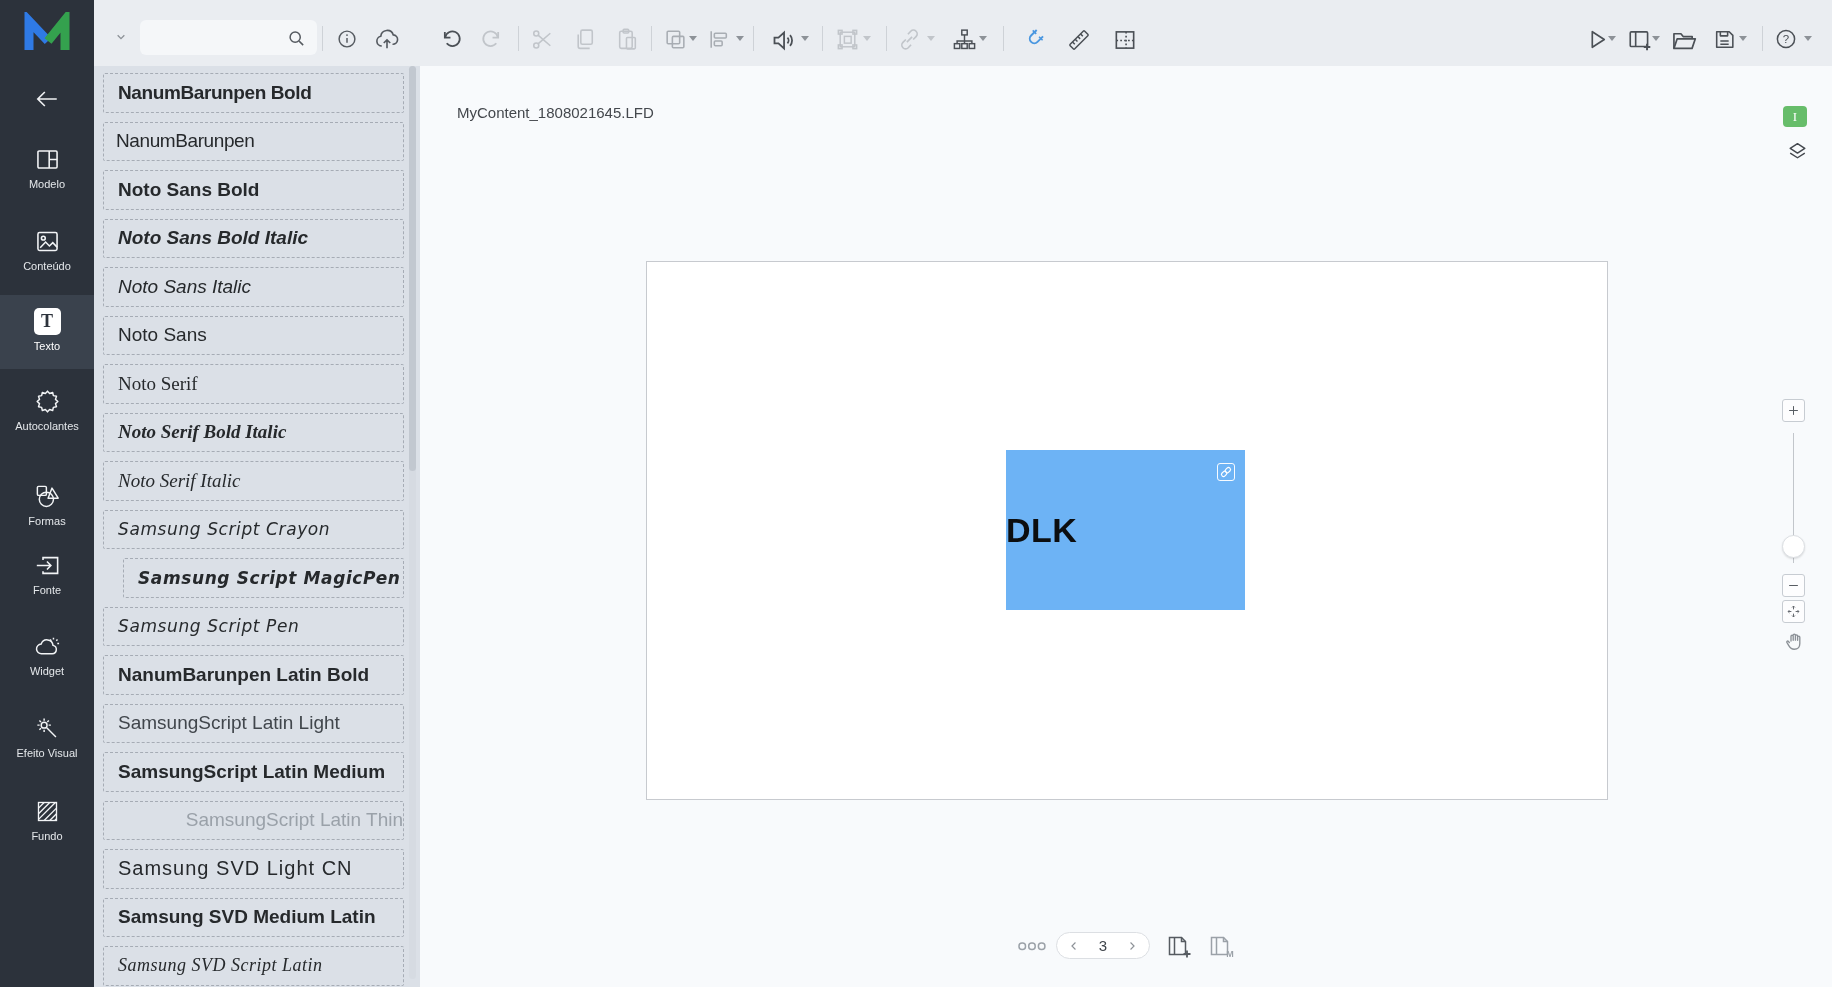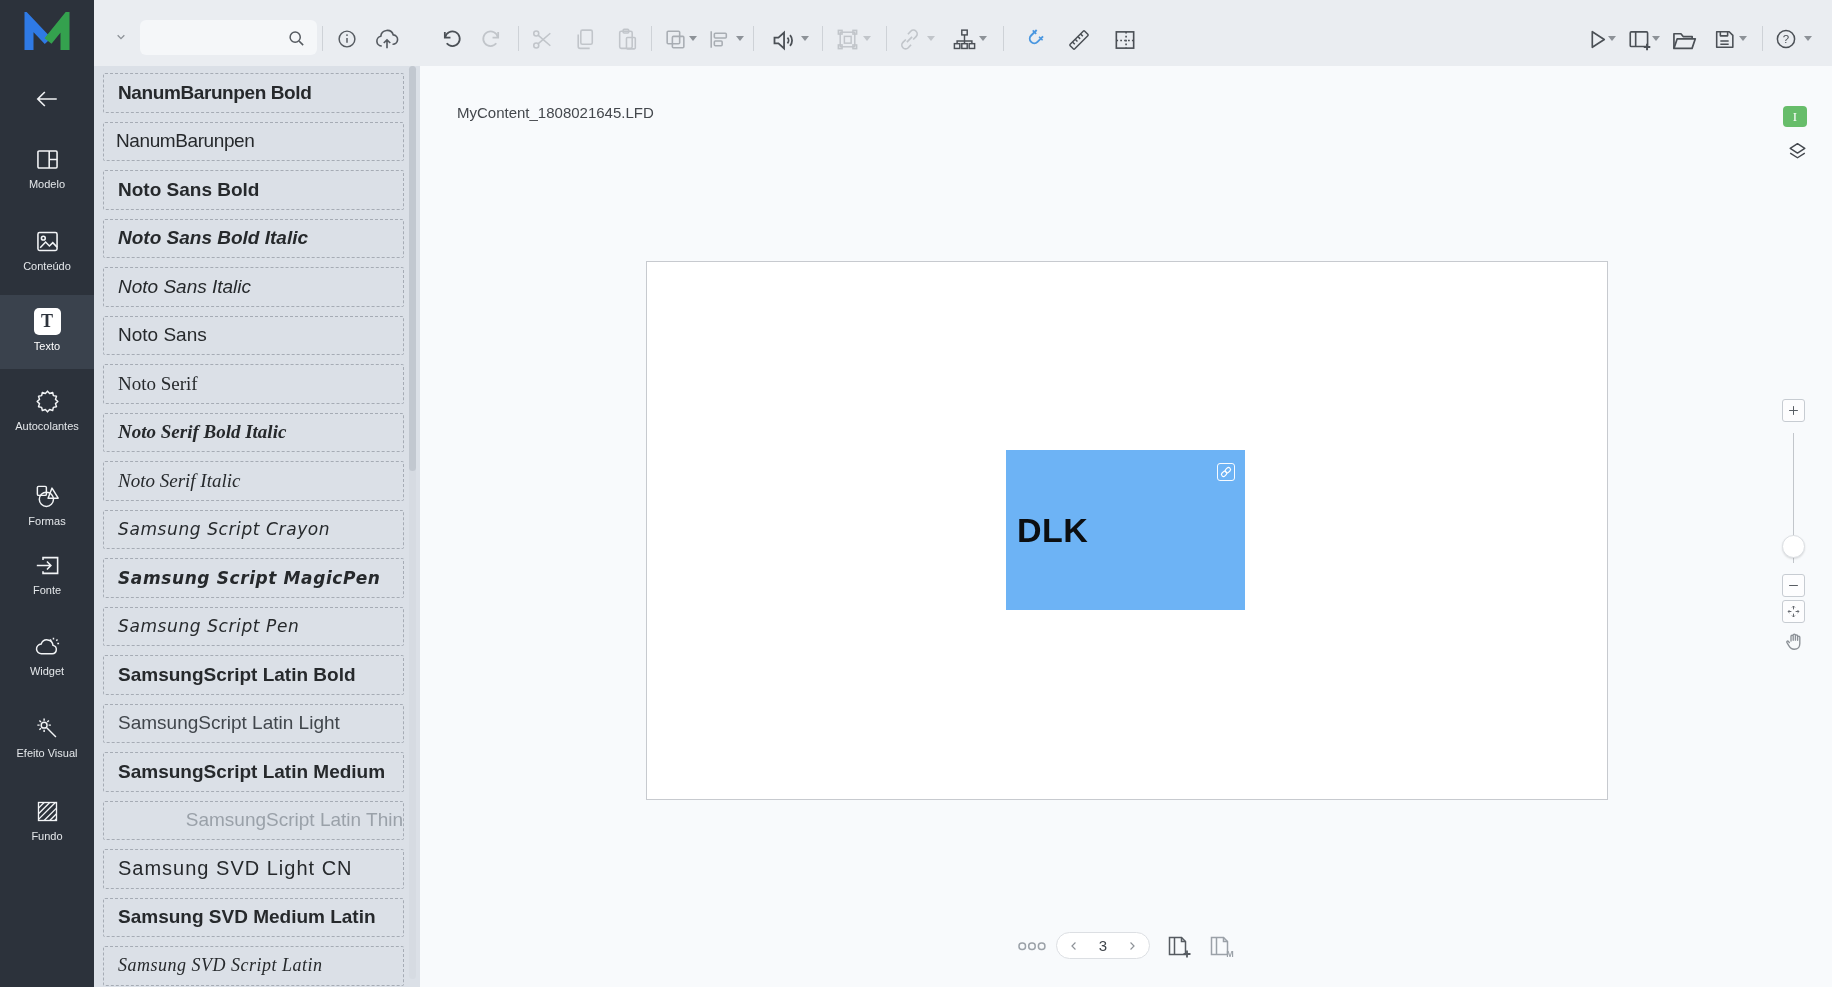--- a/index.html
+++ b/index.html
@@ -45,38 +45,38 @@
                white-space:nowrap; overflow:hidden; }
   .f-nanum-bold { font-weight:700; letter-spacing:-0.4px; }
   .f-nanum { letter-spacing:-0.4px;padding-left:12px; }
   .f-sans-bold { font-weight:700; }
   .f-sans-bold-italic { font-weight:700; font-style:italic; }
   .f-sans-italic { font-style:italic; }
   .f-serif { font-family:"Liberation Serif",serif; }
   .f-serif-bold-italic { font-family:"Liberation Serif",serif; font-weight:700; font-style:italic; }
   .f-serif-italic { font-family:"Liberation Serif",serif; font-style:italic; }
   .f-script { font-style:italic; font-size:17px; letter-spacing:0.6px; font-family:"DejaVu Sans",sans-serif; }
-  .f-script-bold { font-style:italic; font-size:17px; letter-spacing:0.6px; font-weight:700; font-family:"DejaVu Sans",sans-serif; }
+  .f-script-bold { font-style:italic; font-size:17px; letter-spacing:0.6px; font-weight:700; font-family:"DejaVu Sans",sans-serif;margin-left:20px; }
   .f-latin-bold { font-weight:700; }
   .f-latin-light { color:#41464c; }
   .f-latin-medium { font-weight:600; }
   .f-latin-thin { color:#9aa1a9;justify-content:flex-end; }
   .f-svd-light { font-size:20px; letter-spacing:1px; }
   .f-svd-medium { font-weight:600; font-size:19px; }
   .f-svd-script { font-style:italic; font-family:"Liberation Serif",serif; font-size:18px; letter-spacing:0.5px; }
   .scroll-track { position:absolute; left:315px; top:0; width:7px; height:913px; background:#d6dbe2; border-radius:4px; }
   .scroll-thumb { position:absolute; left:315px; top:0; width:7px; height:405px; background:#c2c8d0; border-radius:4px; cursor:pointer; }
 
   
   .file-label { position:absolute; left:457px; top:104px; font-size:15px; color:#44484d; }
   .page { position:absolute; left:646px; top:261px; width:962px; height:539px; background:#ffffff;
           border:1px solid #c7cacf; }
   .text-el { position:absolute; left:1006px; top:450px; width:239px; height:160px; background:#6db3f5;
              display:flex; align-items:center; cursor:move; }
-  .text-el .txt { font-size:34px; font-weight:700; color:#0c0e10; padding-left:11px; letter-spacing:0.5px; }
+  .text-el .txt { font-size:34px; font-weight:700; color:#0c0e10; padding-left:0; letter-spacing:0.5px; }
   .link-chip { position:absolute; top:13px; right:10px; width:18px; height:18px; border:1.5px solid rgba(255,255,255,.95);
                border-radius:3px; color:#fff; display:flex; align-items:center; justify-content:center; }
 
   
   .badge-i { position:absolute; left:1783px; top:106px; width:24px; height:21px; background:#67bd6a;
              border-radius:4px; color:#fff; font-family:"Liberation Serif",serif; font-size:13px;
              display:flex; align-items:center; justify-content:center; }
   .layers { position:absolute; left:1785px; top:139px; width:25px; height:25px; color:#44484e; cursor:pointer; }
   .sq-btn { position:absolute; left:1782px; width:23px; height:23px; background:#fdfdfe; border:1px solid #c7ccd2;
             border-radius:3px; color:#585d63; display:flex; align-items:center; justify-content:center; cursor:pointer; }
@@ -415,21 +415,21 @@
       <div class="font-item f-script">
         <span>Samsung Script Crayon</span>
       </div>
       <div class="font-item f-script-bold">
         <span>Samsung Script MagicPen</span>
       </div>
       <div class="font-item f-script">
         <span>Samsung Script Pen</span>
       </div>
       <div class="font-item f-latin-bold">
-        <span>SamsungScript Latin Bold</span>
+        <span>NanumBarunpen Latin Bold</span>
       </div>
       <div class="font-item f-latin-light">
         <span>SamsungScript Latin Light</span>
       </div>
       <div class="font-item f-latin-medium">
         <span>SamsungScript Latin Medium</span>
       </div>
       <div class="font-item f-latin-thin">
         <span>SamsungScript Latin Thin</span>
       </div>

